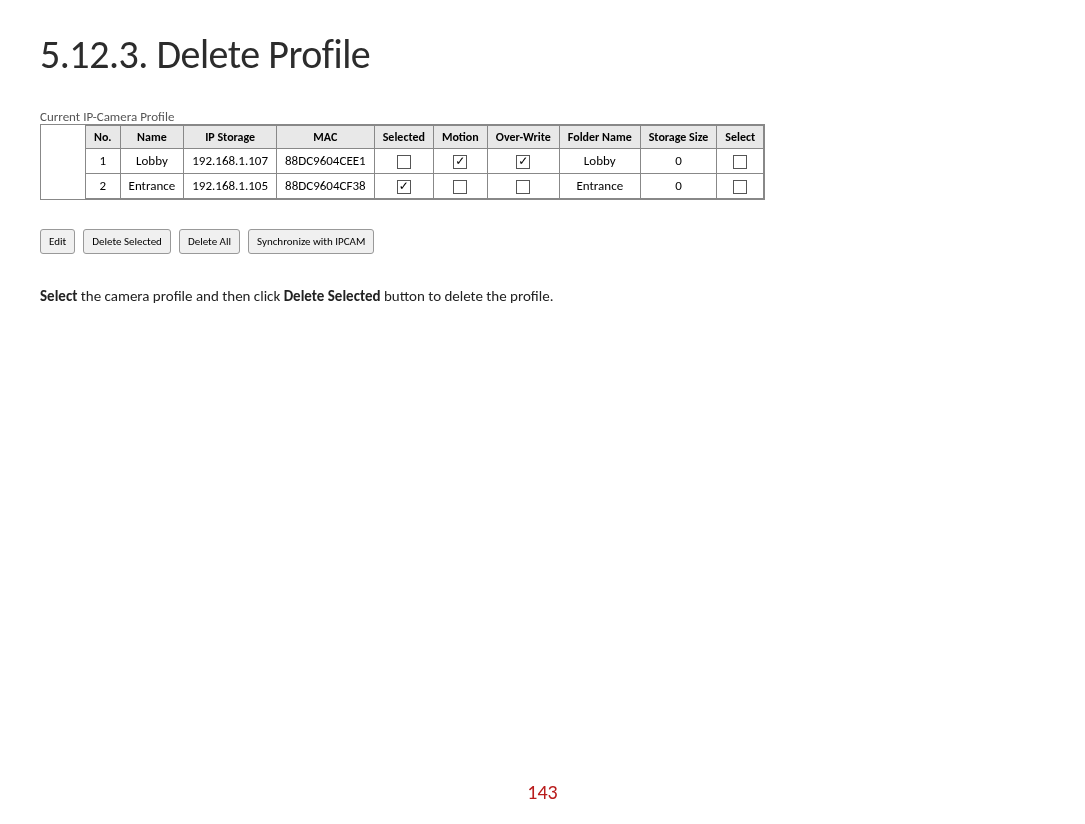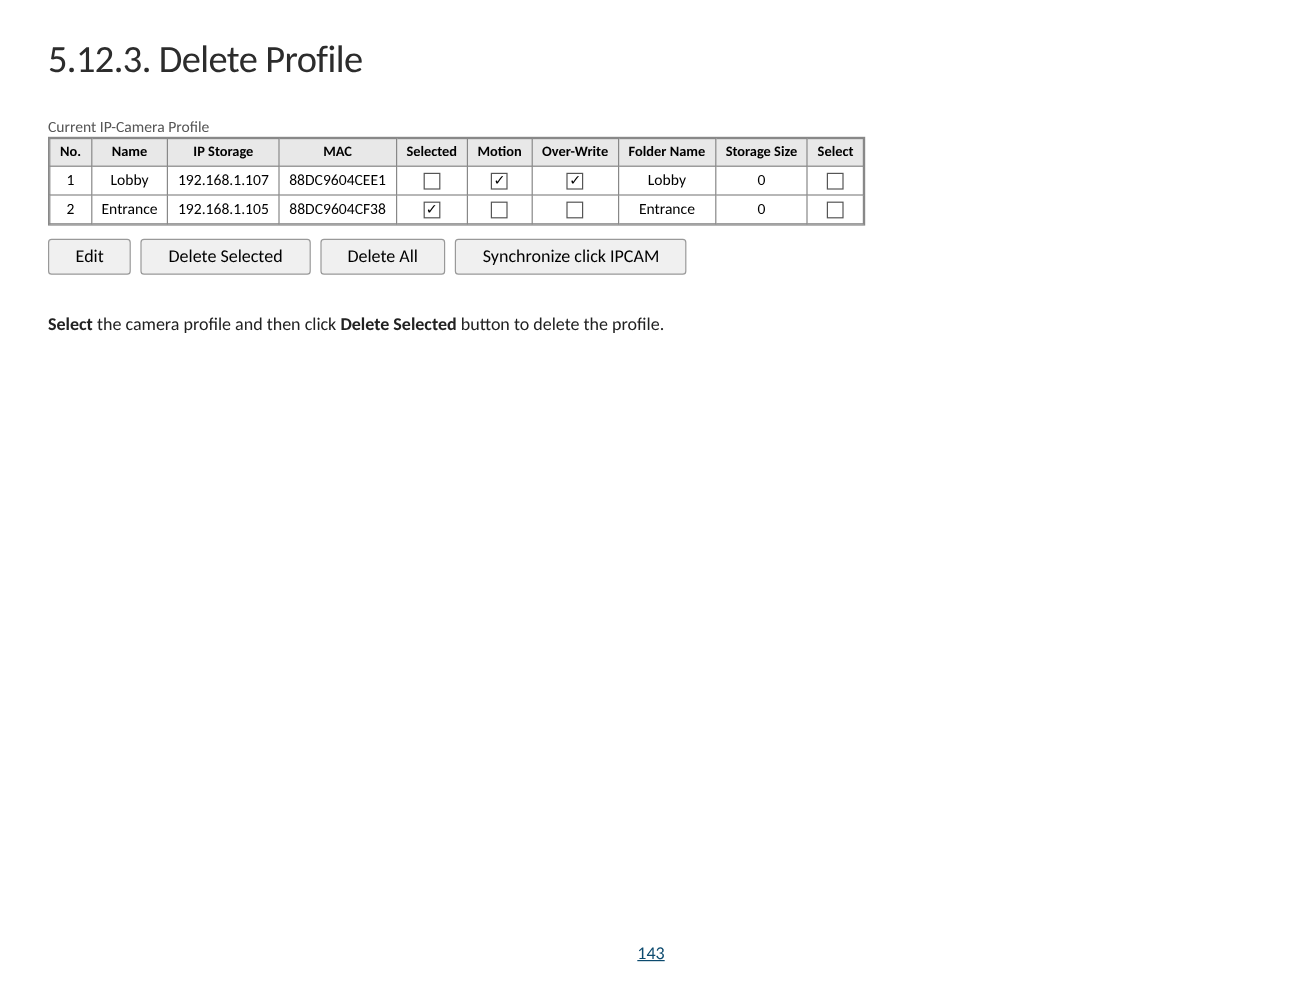--- a/index.html
+++ b/index.html
@@ -7,38 +7,39 @@
       font-family: 'Calibri', 'Segoe UI', Arial, sans-serif;
       font-size: 15px;
       background: #ffffff;
       color: #000000;
       width: 1085px;
       min-height: 824px;
       padding: 30px 40px;
     }
 
     h1 {
-      font-size: 32px;
+      font-size: 40px;
       font-weight: 300;
       color: #2c2c2c;
       margin-bottom: 30px;
       letter-spacing: -0.5px;
     }
 
     .section-label {
       font-size: 13px;
       color: #555;
       margin-bottom: 0;
       font-style: normal;
     }
 
     .table-container {
       border: 1px solid #888;
       display: inline-block;
-      margin-bottom: 2px;
+      margin-bottom: 21px;
+      padding-left: 44px;
     }
 
     table {
       border-collapse: collapse;
       font-size: 13px;
     }
 
     table th, table td {
       border: 1px solid #888;
       padding: 4px 8px;
@@ -77,22 +78,22 @@
 
     .buttons-row {
       margin-top: 4px;
       display: flex;
       gap: 8px;
       align-items: center;
       margin-bottom: 30px;
     }
 
     .btn {
-      font-size: 15px;
-      padding: 5px 22px;
+      font-size: 11px;
+      padding: 5px 8px;
       background: #f0f0f0;
       border: 1px solid #999;
       border-radius: 3px;
       cursor: pointer;
       font-family: inherit;
     }
 
     .description-block {
       margin-top: 20px;
       font-size: 15px;
@@ -106,23 +107,22 @@
 
     .bold {
       font-weight: bold;
     }
 
     .page-number {
       position: fixed;
       bottom: 20px;
       left: 50%;
       transform: translateX(-50%);
-      font-size: 15px;
-      color: #0c4a6e;
-      text-decoration: underline;
+      font-size: 20px;
+      color: #b91c1c;
     }
   </style>
 </head>
 <body>
 
 
 
 <h1>5.12.3. Delete Profile</h1>
 
 <p class="section-label">Current IP-Camera Profile</p>
@@ -169,21 +169,21 @@
           <td class="checkbox-cell"><div class="checkbox"></div></td>
         </tr>
       </tbody>
   </table>
 </div>
 
 <div class="buttons-row">
   <button class="btn">Edit</button>
   <button class="btn">Delete Selected</button>
   <button class="btn">Delete All</button>
-  <button class="btn">Synchronize click IPCAM</button>
+  <button class="btn">Synchronize with IPCAM</button>
 </div>
 
 <div class="description-block">
   <p>
     <span class="bold">Select</span>
     <span> the camera profile and then click </span>
     <span class="bold">Delete Selected</span>
     <span> button to delete the profile.</span>
   </p>
 </div>

